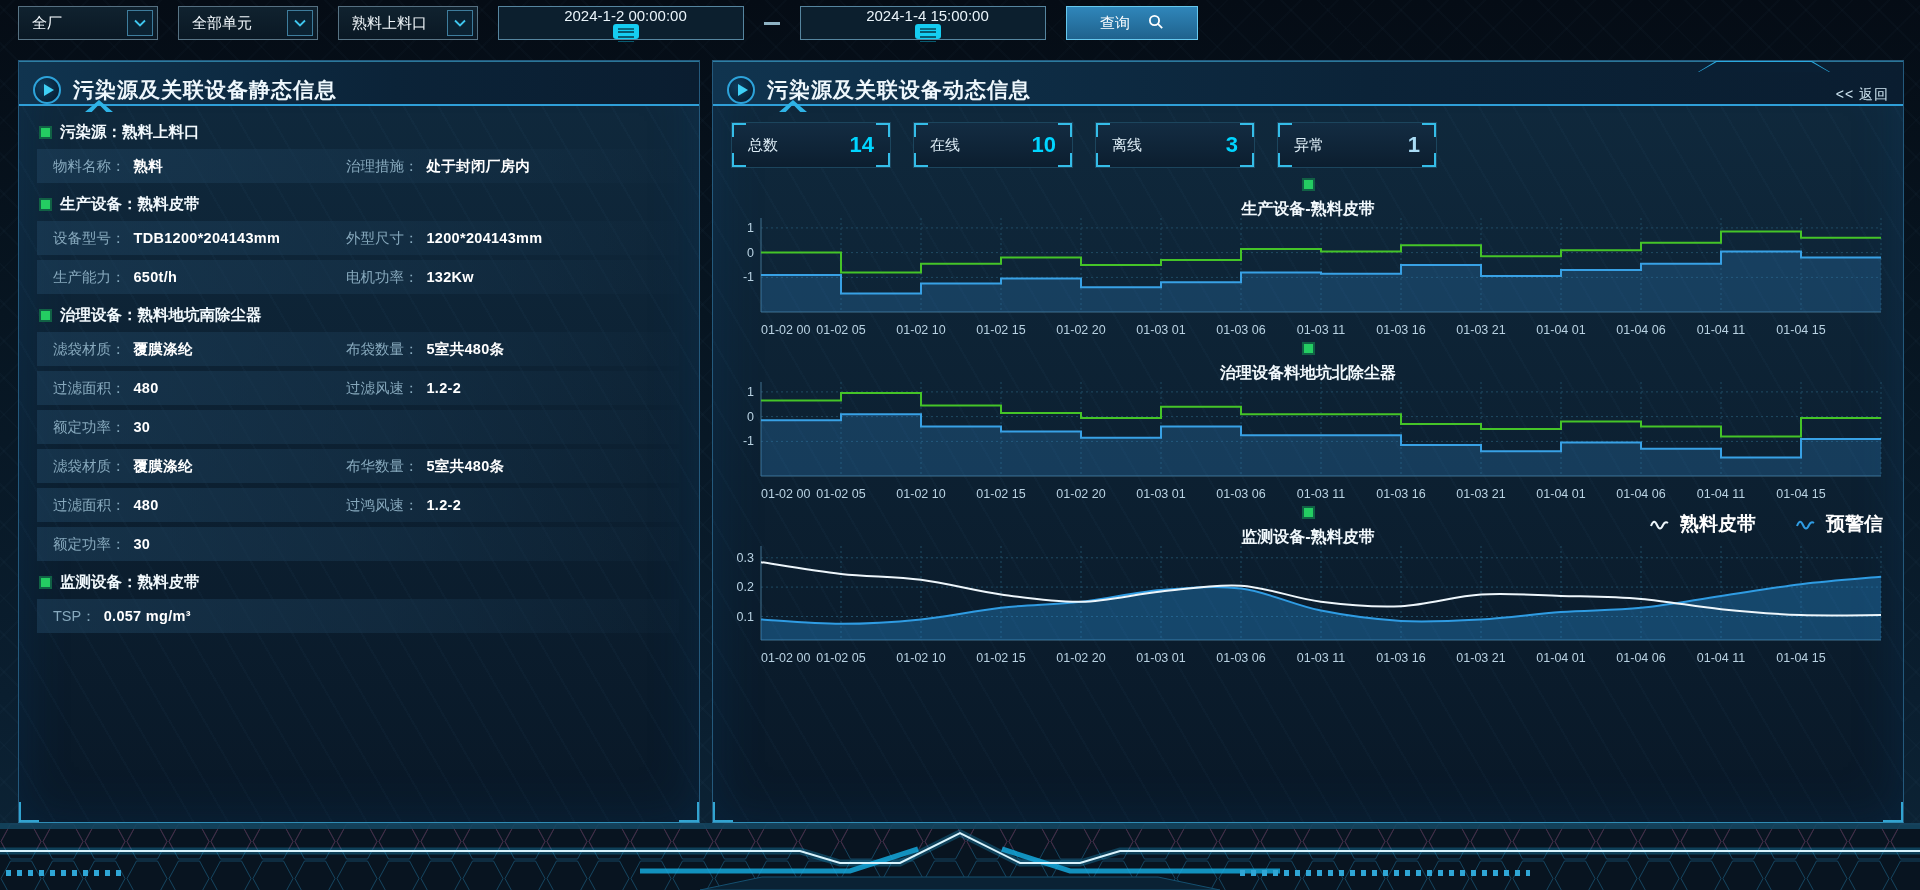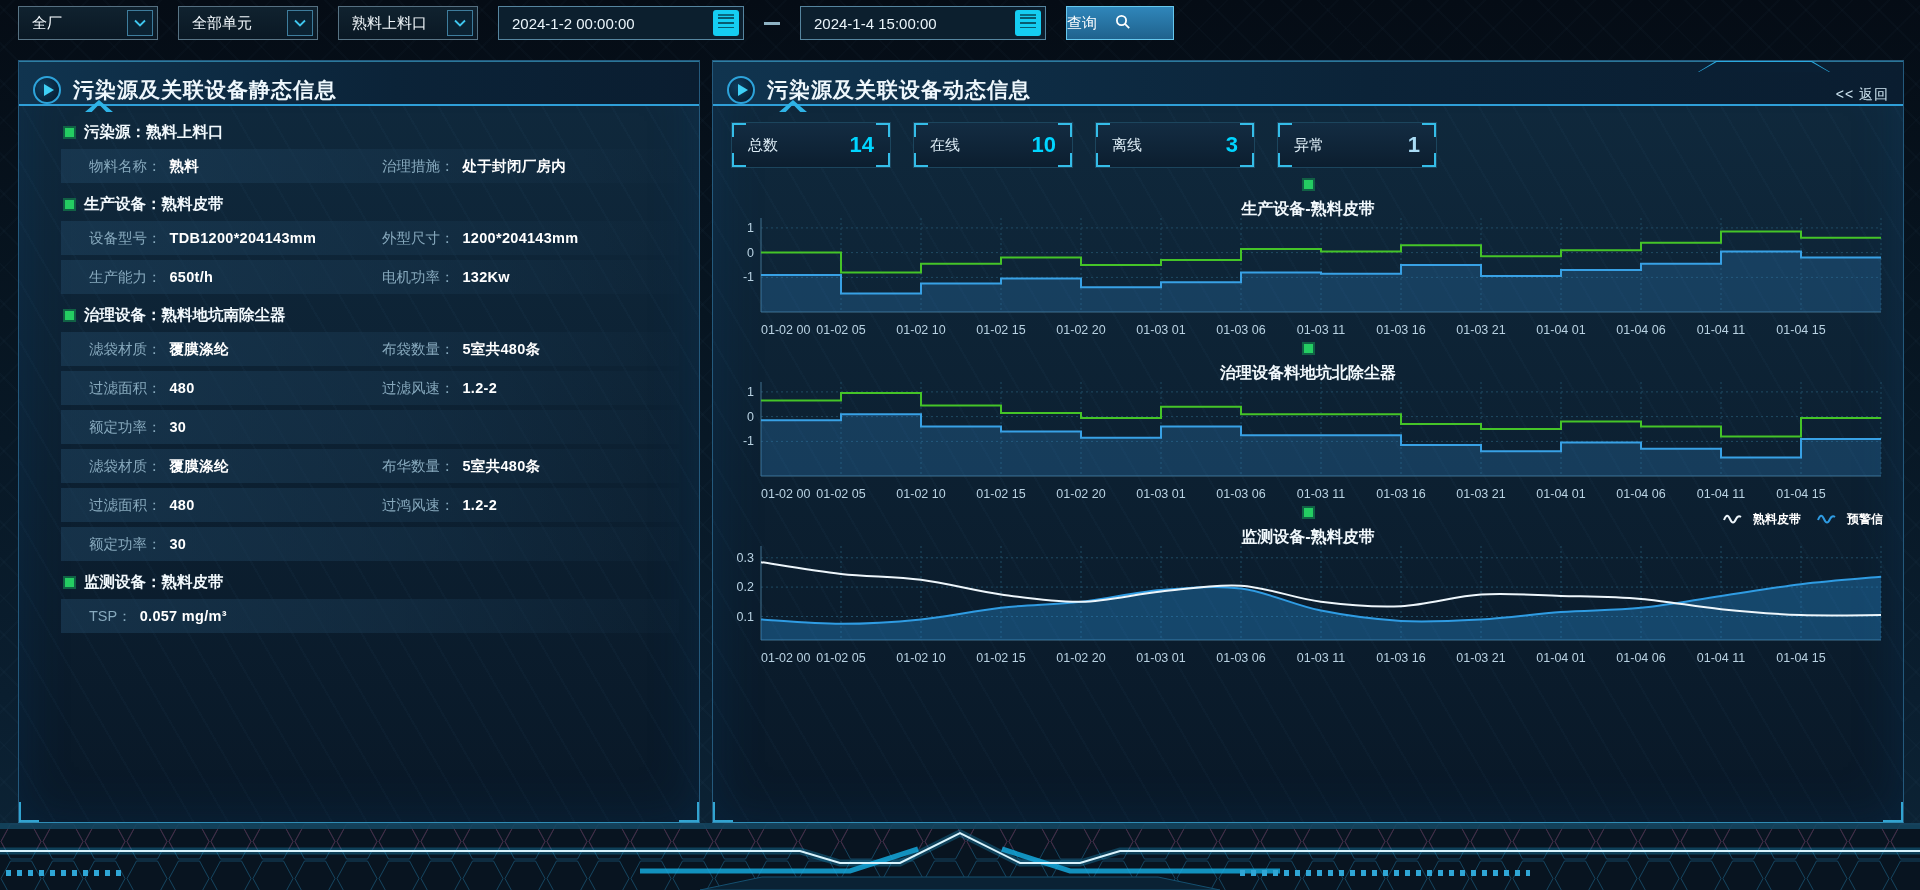--- a/index.html
+++ b/index.html
@@ -13,28 +13,28 @@
       linear-gradient(180deg,#050c15 0%,#071521 35%,#0a1e2f 78%,#0c2436 100%);
   }
   
   .toolbar{position:absolute;top:6px;left:18px;display:flex;align-items:center;gap:20px;z-index:5;}
   .select-box{width:140px;height:34px;box-sizing:border-box;border:1px solid rgba(150,185,205,0.55);
     background:linear-gradient(180deg,#10222f,#0a1824);display:flex;align-items:center;justify-content:space-between;
     padding:0 4px 0 13px;font-size:15px;color:#f2f8fc;cursor:pointer;}
   .chev-box{width:26px;height:26px;box-sizing:border-box;border:1px solid #3e7d9d;background:#0b2232;
     display:flex;align-items:center;justify-content:center;}
   .date-field{width:246px;height:34px;box-sizing:border-box;border:1px solid #56859f;background:#0c1f2e;
-    display:flex;align-items:center;justify-content:space-between;padding:0 4px 0 13px;font-size:15px;cursor:text;}
+    display:flex;align-items:center;justify-content:space-between;padding:0 4px 0 13px;font-size:15px;cursor:text;flex-direction:column;}
   .calendar-btn{width:26px;height:26px;border-radius:3px;background:#15cdf2;position:relative;cursor:pointer;border:none;}
   .calendar-btn::before{content:"";position:absolute;left:5px;right:5px;top:7px;height:11px;
     background:repeating-linear-gradient(180deg,#085a70 0 2px,transparent 2px 5px);}
   .calendar-btn::after{content:"";position:absolute;left:5px;right:5px;top:4px;height:2px;background:#086a82;}
   .range-dash{width:16px;height:3px;background:#8fb3c4;}
-  .query-btn{width:108px;height:34px;box-sizing:border-box;border:1px solid #66c8ee;color:#fff;font-size:15px;
-    background:linear-gradient(180deg,#2f86ba,#1f628d);display:flex;align-items:center;justify-content:flex-start;gap:18px;cursor:pointer;}
+  .query-btn{width:132px;height:34px;box-sizing:border-box;border:1px solid #66c8ee;color:#fff;font-size:15px;
+    background:linear-gradient(180deg,#2f86ba,#1f628d);display:flex;align-items:center;justify-content:center;gap:18px;cursor:pointer;}
   
   .main{position:absolute;top:60px;left:18px;right:18px;bottom:67px;display:flex;gap:12px;}
   .panel{position:relative;box-sizing:border-box;border:1px solid #24597c;border-bottom-color:#2f8cb5;
     background-color:#0a1a2a;
     background-image:
       linear-gradient(rgba(62,194,240,.95),rgba(62,194,240,.95)),linear-gradient(rgba(62,194,240,.95),rgba(62,194,240,.95)),
       linear-gradient(rgba(62,194,240,.95),rgba(62,194,240,.95)),linear-gradient(rgba(62,194,240,.95),rgba(62,194,240,.95)),
       linear-gradient(rgba(62,194,240,.95),rgba(62,194,240,.95)),linear-gradient(rgba(62,194,240,.95),rgba(62,194,240,.95)),
       linear-gradient(rgba(62,194,240,.95),rgba(62,194,240,.95)),linear-gradient(rgba(62,194,240,.95),rgba(62,194,240,.95)),
       repeating-linear-gradient(60deg,rgba(90,160,210,0.03) 0 2px,transparent 2px 30px),
@@ -54,25 +54,25 @@
     background:radial-gradient(circle at 35% 35%,#0e3d5e,#082238 72%);flex:none;}
   .play-icon::after{content:"";position:absolute;left:9px;top:6px;border-left:10px solid #3fd0f6;
     border-top:6px solid transparent;border-bottom:6px solid transparent;}
   .panel-title{font-size:21px;font-weight:bold;letter-spacing:1px;color:#eef7fc;}
   .back-tab{position:absolute;top:-1px;right:64px;width:150px;height:11px;background:#2aa9df;
     clip-path:polygon(6% 100%,18% 0,82% 0,94% 100%);}
   .back-tab::after{content:"";position:absolute;left:1px;right:1px;top:1px;bottom:0;background:#0a1f33;
     clip-path:polygon(6% 100%,18% 0,82% 0,94% 100%);}
   .back-link{margin-left:auto;font-size:14px;color:#cfe6f2;cursor:pointer;letter-spacing:1px;}
   
-  .static-list{padding:10px 14px 0 8px;margin-left:24px;}
+  .static-list{padding:10px 14px 0 8px;}
   .section-item{display:flex;align-items:center;gap:10px;height:33px;padding-left:14px;
     font-size:15.5px;font-weight:bold;color:#f2f9fd;}
   .bullet-green{width:9px;height:9px;background:#24cd62;outline:2px solid #116145;flex:none;}
-  .kv-row{display:flex;align-items:center;height:34px;margin:0 6px 5px 10px;padding-left:28px;font-size:14.5px;
+  .kv-row{display:flex;align-items:center;height:34px;margin:0 6px 5px 10px;padding-left:16px;font-size:14.5px;
     background:linear-gradient(90deg,rgba(30,66,94,0.55) 0%,rgba(24,54,78,0.5) 55%,rgba(18,42,62,0.18) 100%);}
   .kv-cell{display:flex;gap:8px;align-items:baseline;min-width:0;}
   .kv-cell.c1{width:293px;flex:none;}
   .kv-label{color:#87a9bd;}
   .kv-value{color:#ffffff;font-weight:bold;letter-spacing:0.3px;}
   
   .dyn-body{padding:14px 18px 0;}
   .stats-row{display:flex;gap:22px;margin:2px 0 12px;}
   .stat-card{width:160px;height:46px;box-sizing:border-box;position:relative;border:1px solid #1c455d;
     display:flex;align-items:center;justify-content:space-between;padding:0 16px;font-size:15px;color:#dfeef7;
@@ -83,21 +83,21 @@
       linear-gradient(#35bde8,#35bde8),linear-gradient(#35bde8,#35bde8),
       linear-gradient(#35bde8,#35bde8),linear-gradient(#35bde8,#35bde8),
       linear-gradient(180deg,#132c42,#0c1e2f);
     background-position:left top,left top,right top,right top,left bottom,left bottom,right bottom,right bottom,center;
     background-size:14px 2px,2px 14px,14px 2px,2px 14px,14px 2px,2px 14px,14px 2px,2px 14px,100% 100%;
     background-repeat:no-repeat;}
   .stat-value{font-size:22px;font-weight:bold;color:#00d5ff;margin-left:32px;}
   .stat-card:nth-child(4) .stat-value{color:#aadcf5;}
   .chart-block{margin-bottom:2px;position:relative;}
   .chart-title-row{display:flex;align-items:center;gap:10px;height:30px;font-size:16px;font-weight:bold;color:#f2f9fd;position:relative;flex-direction:column;}
-  .legend{position:absolute;right:2px;top:3px;display:flex;gap:16px;align-items:center;font-size:12px;font-weight:bold;color:#fff;}
+  .legend{position:absolute;right:2px;top:3px;display:flex;gap:40px;align-items:center;font-size:19px;font-weight:bold;color:#fff;}
   .legend-item{display:flex;align-items:center;gap:8px;}
   .chart-host{line-height:0;}
   .chart-svg .xtick{fill:#b9d2e2;font-size:12.5px;font-family:"Liberation Sans",sans-serif;}
   .chart-svg .ytick{fill:#b9d2e2;font-size:12.5px;font-family:"Liberation Sans",sans-serif;}
   .chart-svg .grid{stroke:#1f4a63;stroke-dasharray:2 3;stroke-width:1;}
   .chart-svg .axis{stroke:#41708e;stroke-width:1;}
   
   .footer{position:absolute;left:0;bottom:0;width:1920px;height:67px;}
 </style>
 </head>

